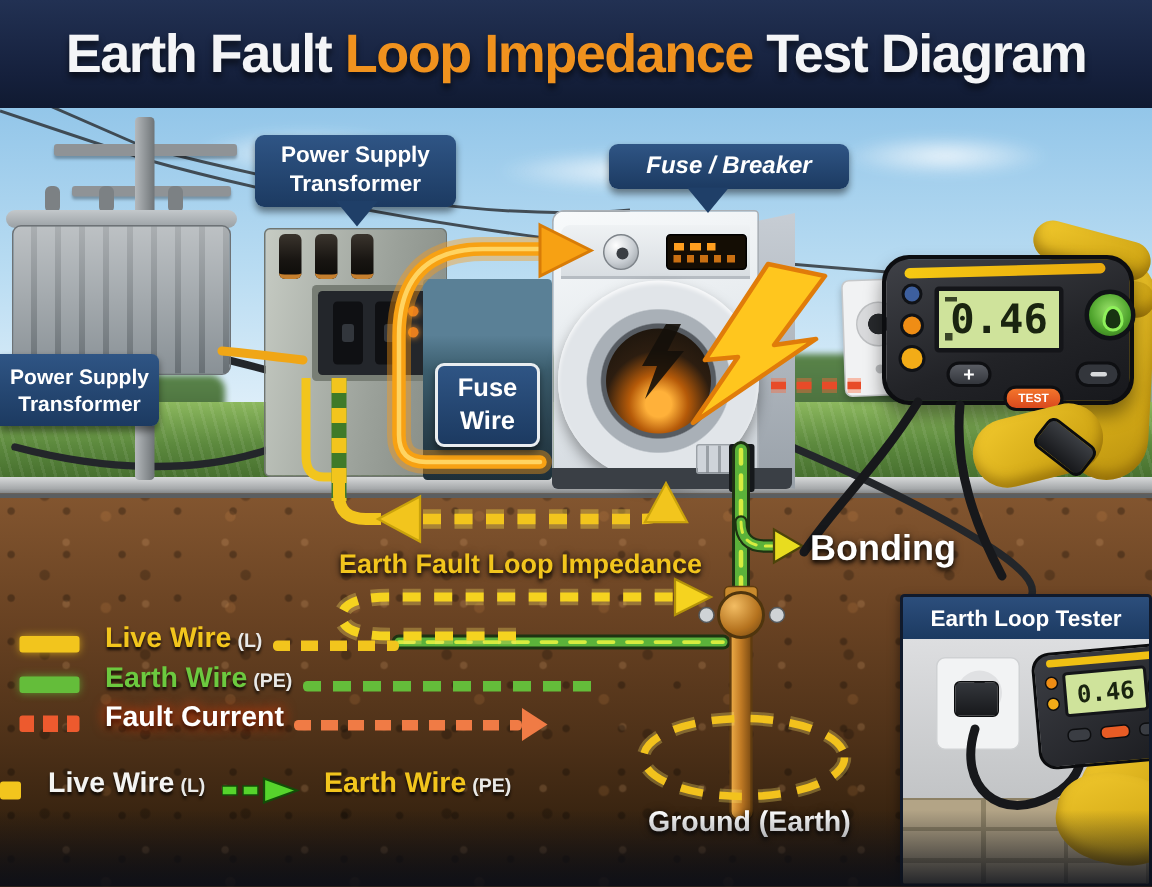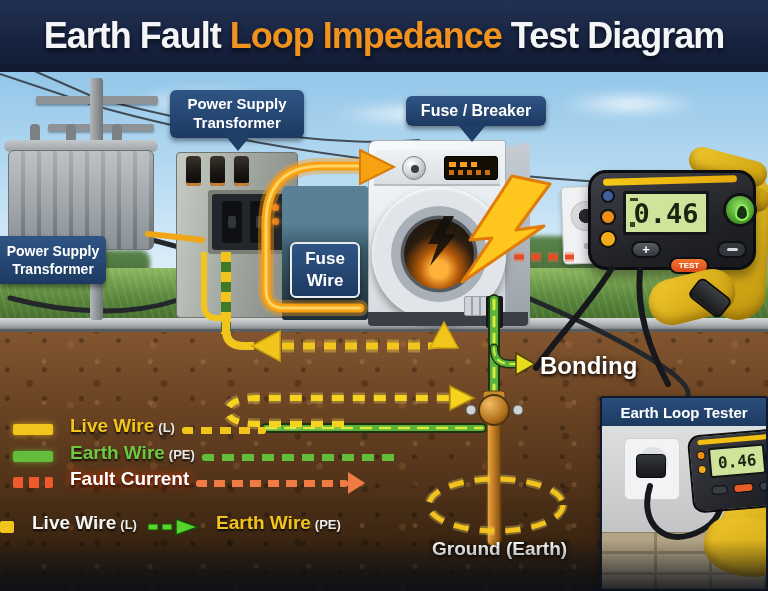--- a/index.html
+++ b/index.html
@@ -352,35 +352,36 @@
       <path d="M640,270 C636,312 650,350 668,384"></path>
     </g>
   </svg>
 
   <div class="callout" style="left:170px;top:90px;width:134px;padding:5px 4px;font-size:15px;line-height:1.25;">
     <div>Power Supply</div>
     <div>Transformer</div>
   </div>
   <div class="ptr" style="left:224px;top:134px;"></div>
 
-  <div class="callout" style="left:406px;top:96px;width:140px;height:30px;line-height:30px;font-size:16px;">
+  <div class="callout" style="left:406px;top:96px;width:160px;height:30px;line-height:30px;font-size:16px;font-style:italic;">
     <span>Fuse / Breaker</span>
   </div>
   <div class="ptr" style="left:458px;top:125px;"></div>
 
   <div class="callout" style="left:0;top:236px;width:106px;padding:6px 2px;font-size:14px;line-height:1.3;border-radius:0 5px 5px 0;">
     <div>Power Supply</div>
     <div>Transformer</div>
   </div>
 
   <div class="callout label-earthwire" style="left:290px;top:242px;width:70px;padding:4px 2px;font-size:17px;line-height:1.3;">
     <div>Fuse</div>
     <div>Wire</div>
   </div>
 
+  <div class="soil-text" style="left:226px;top:366px;font-size:18px;color:#f2c51d;">Earth Fault Loop Impedance</div>
   <div class="soil-text" style="left:540px;top:352px;font-size:24px;color:#fff;">Bonding</div>
   <div class="soil-text" style="left:432px;top:538px;font-size:19px;color:#fff;">Ground (Earth)</div>
 
   <div class="lg-swatch" style="left:13px;top:424px;background:#f2c51d;box-shadow:0 0 6px rgba(242,197,29,.7);"></div>
   <div class="lg-text" style="left:60px;top:415px;color:#f2c51d;">
     <span class="lg-name">Live Wire</span><span class="lg-suffix">(L)</span>
   </div>
   <div class="lg-dash" style="left:182px;top:427px;width:84px;background:repeating-linear-gradient(90deg,#f2c51d 0 11px,transparent 11px 19px);"></div>
 
   <div class="lg-swatch" style="left:13px;top:451px;background:#64bd3a;box-shadow:0 0 6px rgba(100,189,58,.7);"></div>

